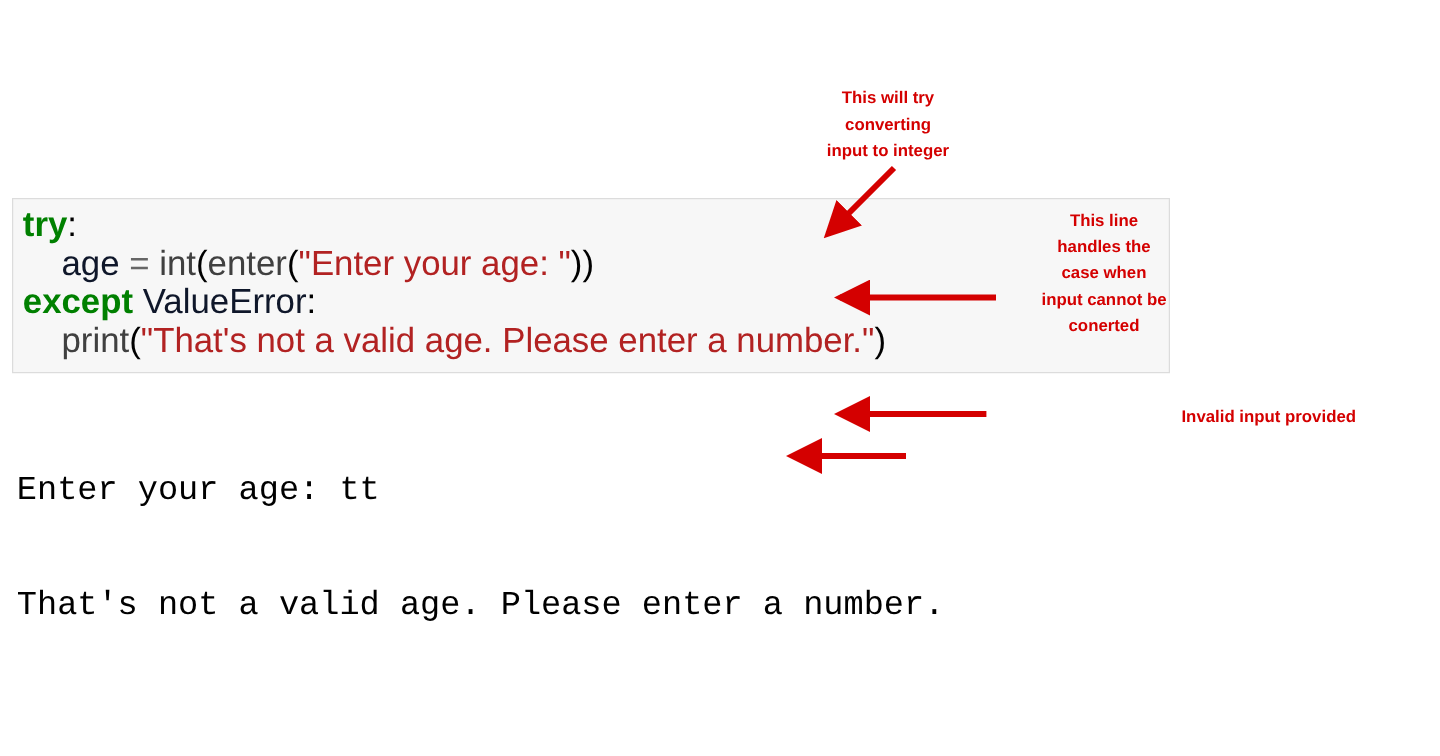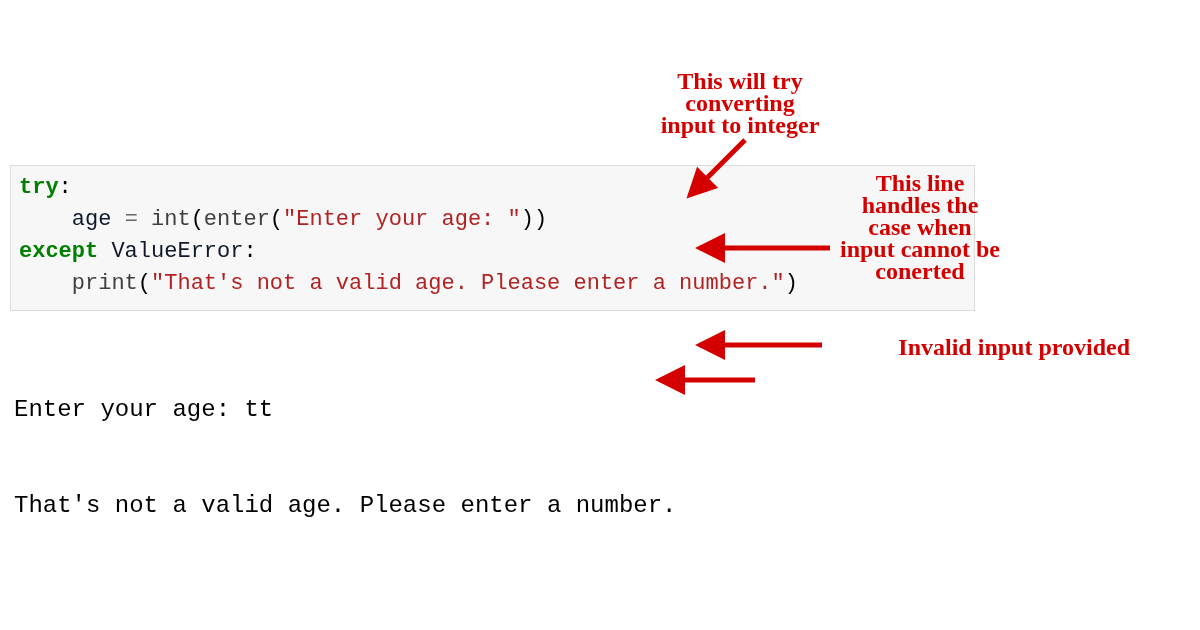--- a/index.html
+++ b/index.html
@@ -7,46 +7,46 @@
   .stage { position: relative; width: 1200px; height: 630px; }
   .codebox {
     position: absolute;
     left: 10px; top: 165px;
     width: 965px;
     border: 1px solid #dcdcdc;
     background: #f7f7f7;
     padding: 6px 8px 10px 8px;
   }
   .code-line {
-    font-family: Liberation Mono, monospace;
-    font-size: 22px;
+    font-family: Liberation Sans, sans-serif;
+    font-size: 29px;
     line-height: 32px;
     white-space: pre;
     color: #000;
   }
   .kw { color: #008000; font-weight: bold; }
   .fn { color: #404040; }
   .op { color: #666; }
   .str { color: #b22222; }
   .ident { color: #0f172a; }
   .output {
     position: absolute;
     left: 14px; top: 330px;
     font-family: "Courier New", monospace;
-    font-size: 24px;
+    font-size: 28px;
     line-height: 32px;
     white-space: pre;
     color: #000;
   }
   .anno {
     position: absolute;
     color: #d40000;
-    font-family: Liberation Serif, serif;
+    font-family: Liberation Sans, sans-serif;
     font-weight: bold;
-    font-size: 24px;
+    font-size: 14px;
     line-height: 22px;
     text-align: center;
   }
   .anno-left { text-align: left; }
   .svg-layer {
     position: absolute;
     left: 0; top: 0;
     width: 1200px; height: 630px;
     pointer-events: none;
   }

